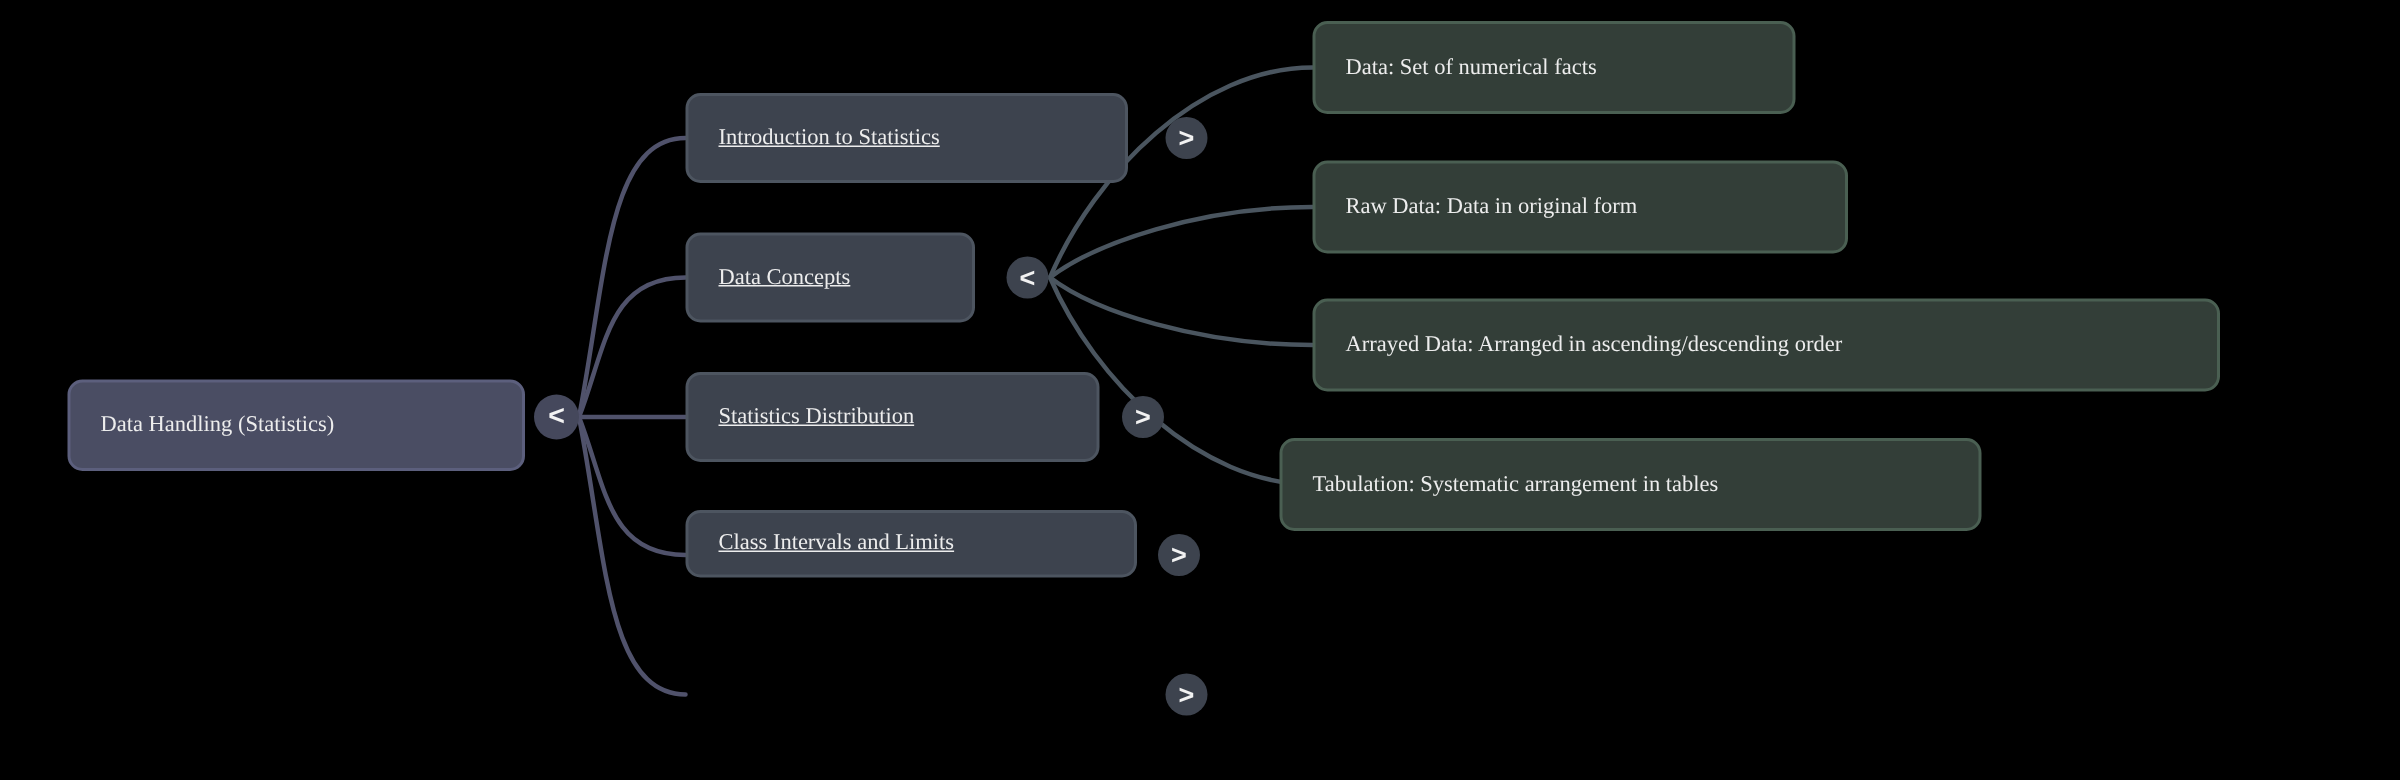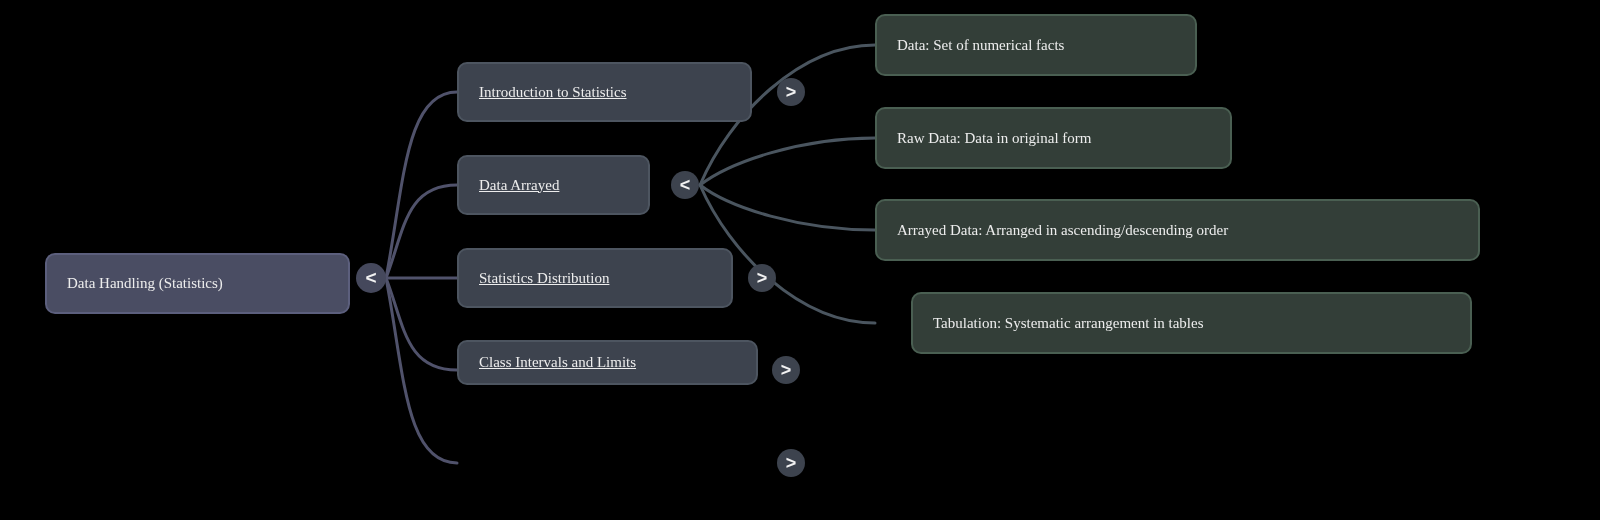--- a/index.html
+++ b/index.html
@@ -79,21 +79,21 @@
   </div>
 
   <div class="node branch" style="left:457px; top:62px; width:295px; height:60px;">
     <span>Introduction to Statistics</span>
   </div>
   <div class="toggle branch-toggle" style="left:777px; top:78px;">
     <span>&gt;</span>
   </div>
 
   <div class="node branch" style="left:457px; top:155px; width:193px; height:60px;">
-    <span>Data Arrayed</span>
+    <span>Data Concepts</span>
   </div>
   <div class="toggle branch-toggle" style="left:671px; top:171px;">
     <span>&lt;</span>
   </div>
 
   <div class="node branch" style="left:457px; top:248px; width:276px; height:60px;">
     <span>Statistics Distribution</span>
   </div>
   <div class="toggle branch-toggle" style="left:748px; top:264px;">
     <span>&gt;</span>
@@ -115,17 +115,17 @@
   </div>
 
   <div class="node leaf" style="left:875px; top:107px; width:357px; height:62px;">
     <span>Raw Data: Data in original form</span>
   </div>
 
   <div class="node leaf" style="left:875px; top:199px; width:605px; height:62px;">
     <span>Arrayed Data: Arranged in ascending/descending order</span>
   </div>
 
-  <div class="node leaf" style="left:911px; top:292px; width:561px; height:62px;">
+  <div class="node leaf" style="left:853px; top:292px; width:468px; height:62px;">
     <span>Tabulation: Systematic arrangement in tables</span>
   </div>
 
 </div>
 
 </body></html>

